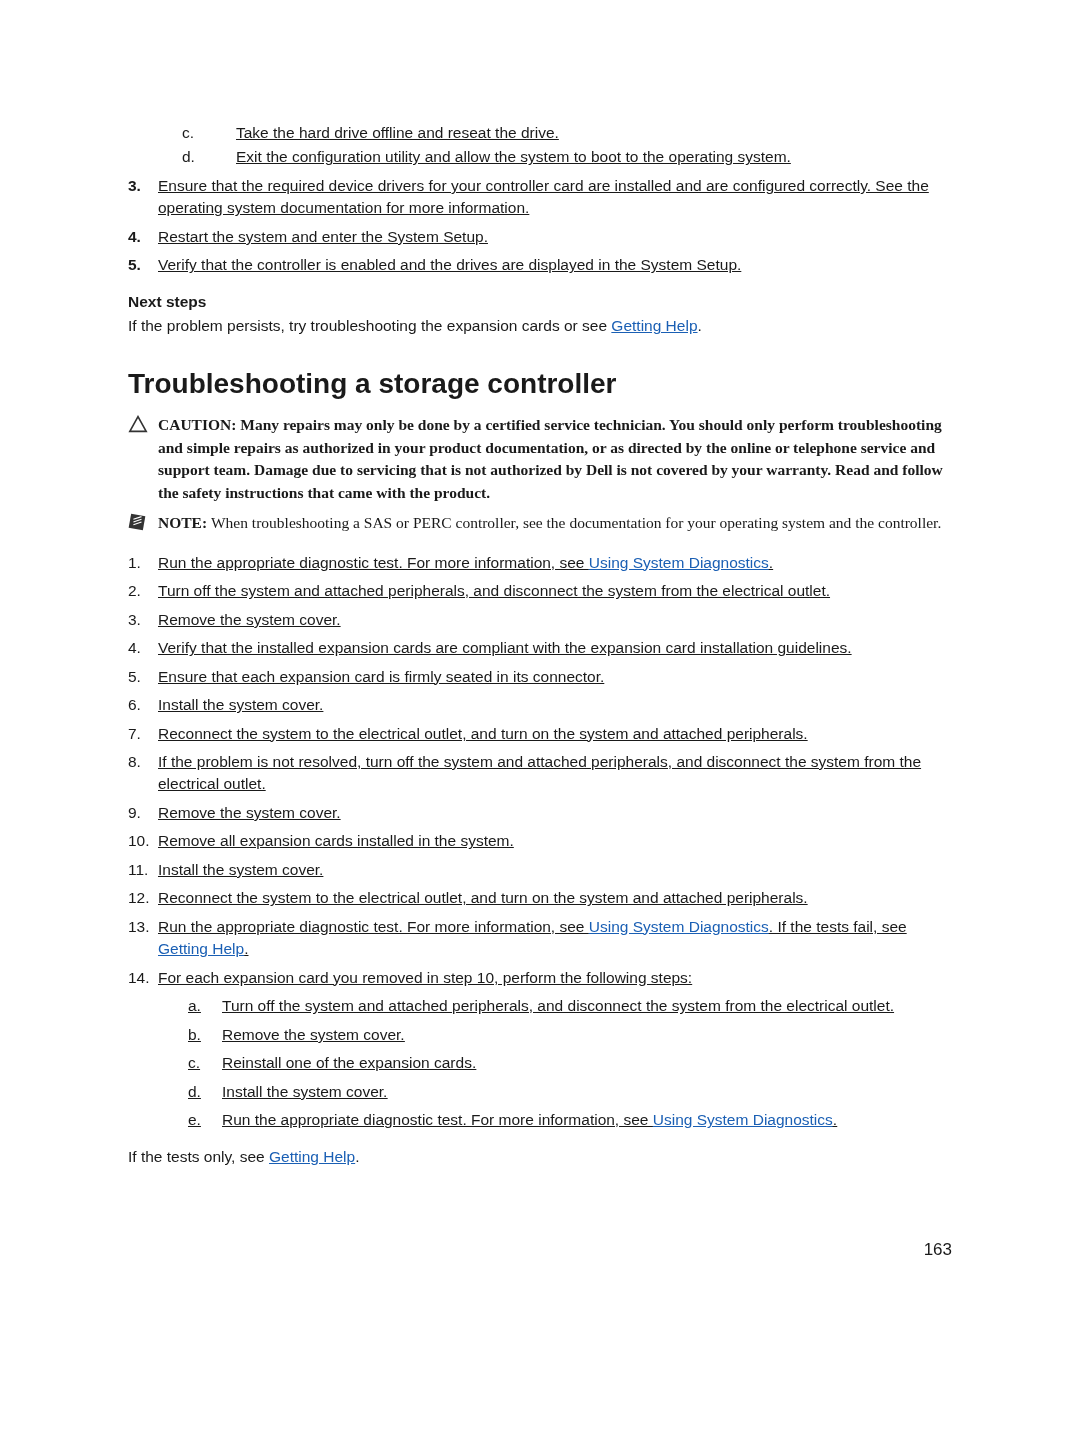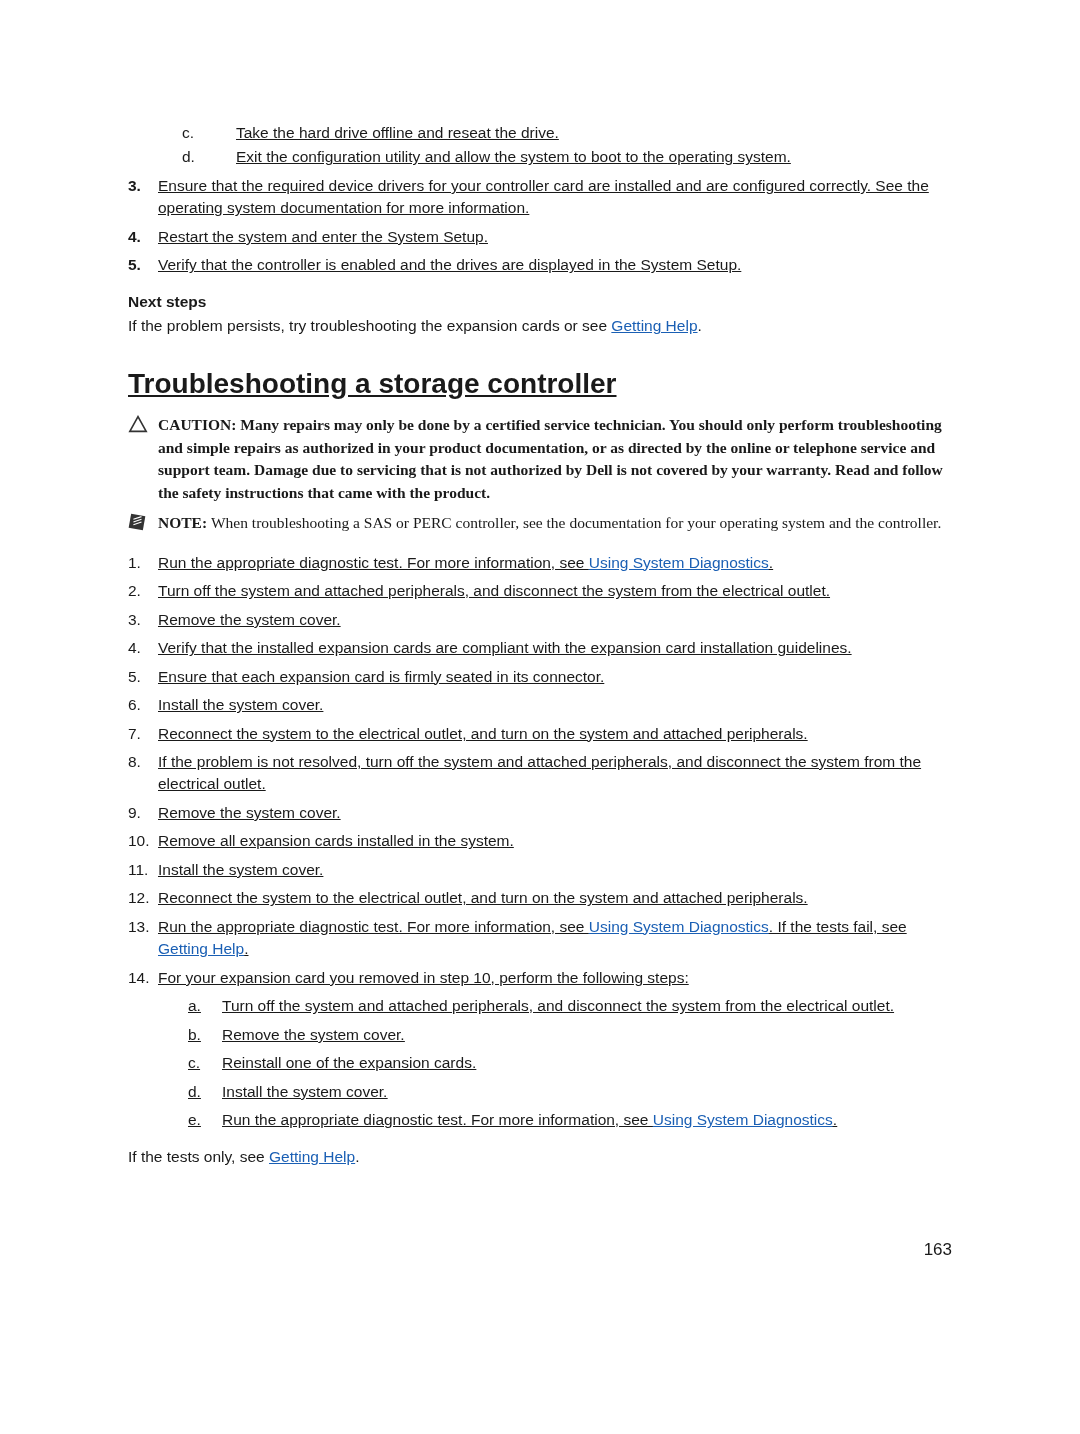--- a/index.html
+++ b/index.html
@@ -46,21 +46,20 @@
     min-width: 30px;
     flex-shrink: 0;
   }
   .indent-prev {
     margin-left: 54px;
   }
   .heading1 {
     font-size: 28px;
     font-weight: 700;
     margin: 26px 0 10px 0;
-    text-decoration: underline;
   }
   .section-title {
     font-weight: 700;
     margin-top: 14px;
     margin-bottom: 2px;
   }
   .callout {
     display: flex;
     margin-top: 8px;
     font-family: Liberation Serif, serif;
@@ -220,21 +219,21 @@
         <span class="marker">12.</span>
         <span class="content">Reconnect the system to the electrical outlet, and turn on the system and attached peripherals.</span>
       </li>
     <li>
       <span class="marker">13.</span>
       <span class="content"><span>Run the appropriate diagnostic test. For more information, see </span><a class="link">Using System Diagnostics</a><span>. If the tests fail, see </span><a class="link">Getting Help</a><span>.</span></span>
     </li>
     <li>
       <span class="marker">14.</span>
       <span class="content">
-        <span>For your expansion card you removed in step 10, perform the following steps:</span>
+        <span>For each expansion card you removed in step 10, perform the following steps:</span>
         <ol class="nested-alpha sub-indent">
           <li>
               <span class="marker">a.</span>
               <span class="content">Turn off the system and attached peripherals, and disconnect the system from the electrical outlet.</span>
             </li>
           <li>
               <span class="marker">b.</span>
               <span class="content">Remove the system cover.</span>
             </li>
           <li>

